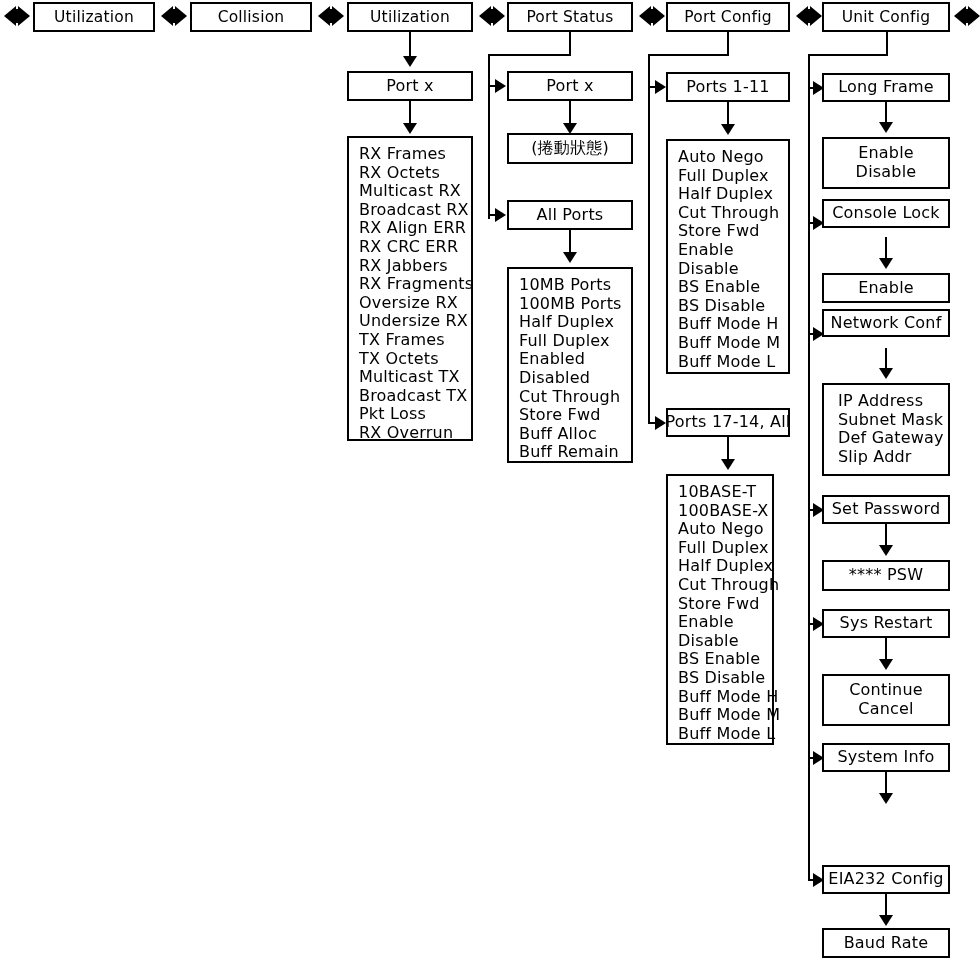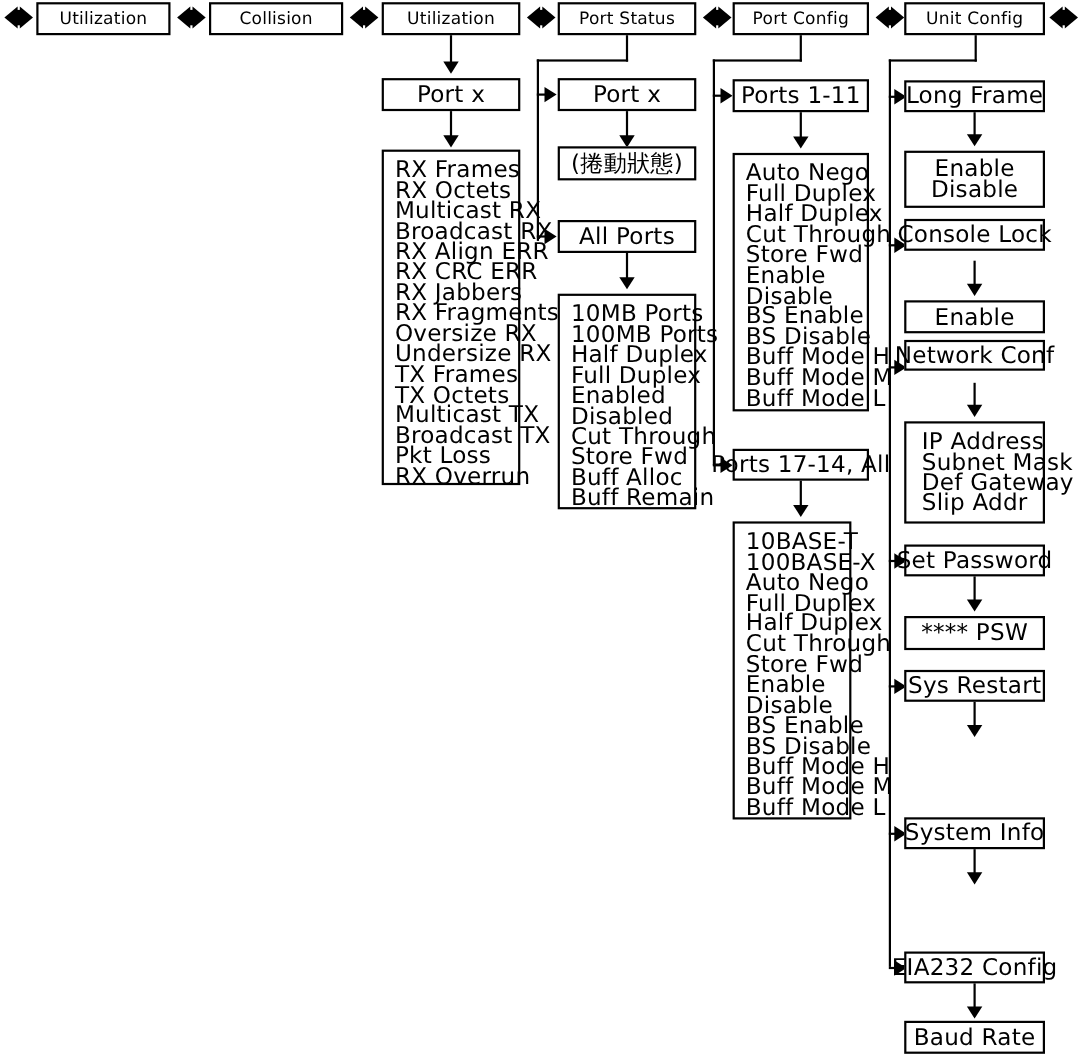--- a/index.html
+++ b/index.html
@@ -25,21 +25,21 @@
   
   .node {
     position: absolute;
     box-sizing: border-box;
     border: 2px solid #000;
     background: #fff;
     display: flex;
     flex-direction: column;
     align-items: center;
     justify-content: center;
-    font-size: 21px;
+    font-size: 16px;
     line-height: 18.6px;
     letter-spacing: 0.2px;
     white-space: nowrap;
   }
   .node.menu {
     align-items: flex-start;
     justify-content: flex-start;
     padding: 7px 0 7px 10px;
   }
   .node.menu .row {
@@ -358,20 +358,24 @@
     <span class="row">**** PSW</span>
   </div>
 
   <div class="hline" style="left:808px; top:623px; width:12px;"></div>
   <div class="arrow-right" style="left:813px; top:617px;"></div>
   <div class="node" style="left:822px; top:609px; width:128px; height:29px;">
     <span class="row">Sys Restart</span>
   </div>
   <div class="vline" style="left:885px; top:638px; height:23px;"></div>
   <div class="arrow-down" style="left:879px; top:659px;"></div>
+  <div class="node" style="left:822px; top:674px; width:128px; height:52px;">
+    <span class="row">Continue</span>
+    <span class="row">Cancel</span>
+  </div>
 
   <div class="hline" style="left:808px; top:757px; width:12px;"></div>
   <div class="arrow-right" style="left:813px; top:751px;"></div>
   <div class="node" style="left:822px; top:743px; width:128px; height:29px;text-align:right;">
     <span class="row">System Info</span>
   </div>
   <div class="vline" style="left:885px; top:772px; height:23px;"></div>
   <div class="arrow-down" style="left:879px; top:793px;"></div>
 
   <div class="hline" style="left:808px; top:879px; width:12px;"></div>

